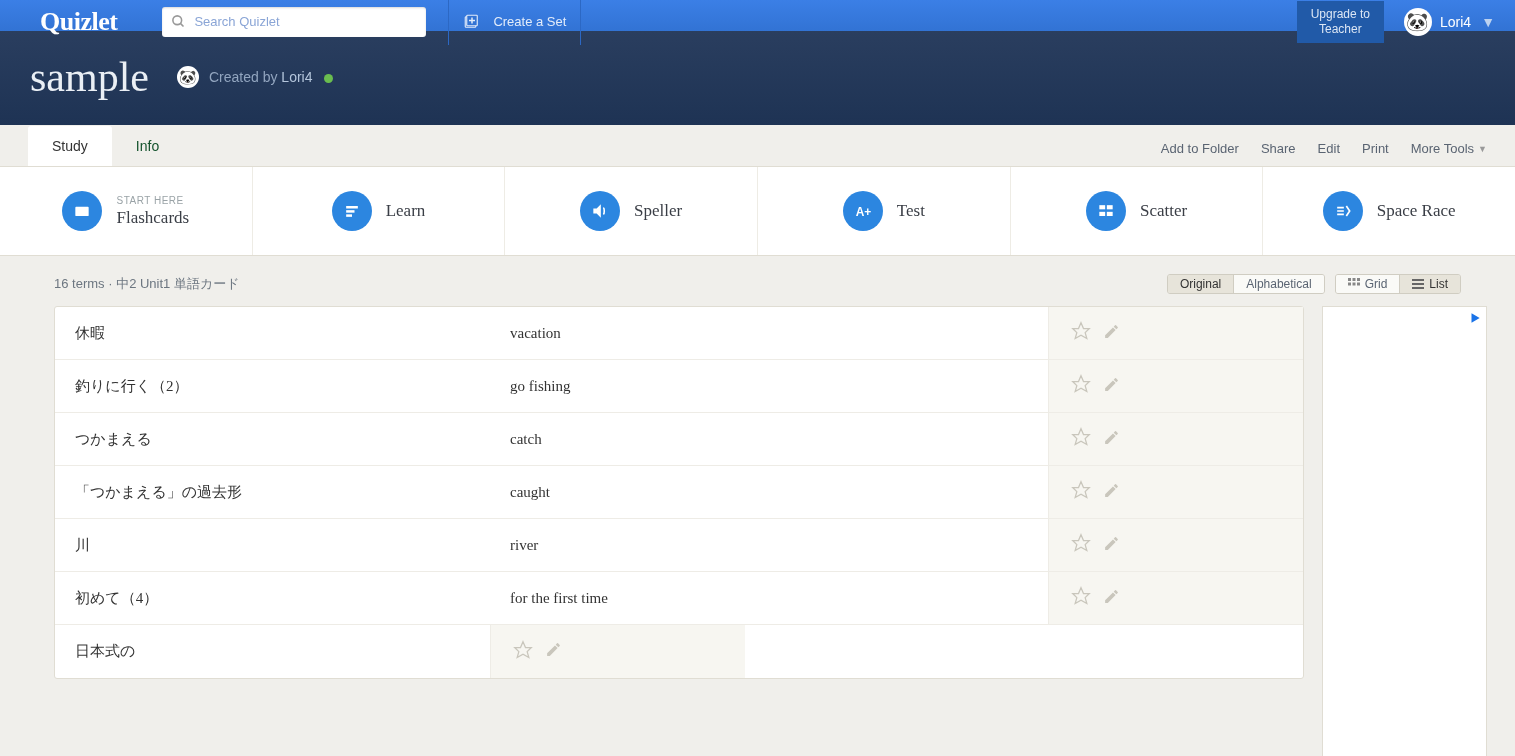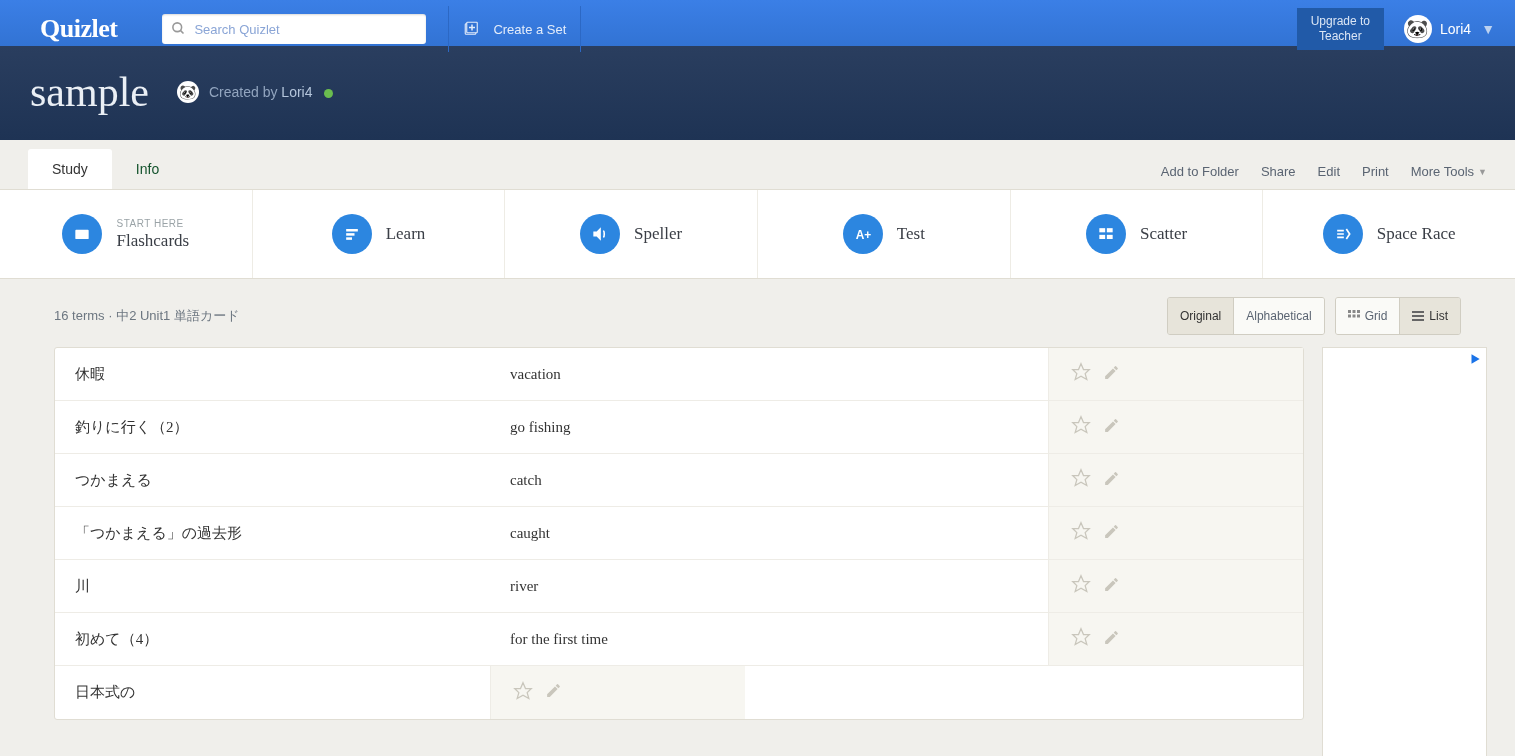--- a/index.html
+++ b/index.html
@@ -1,19 +1,19 @@
 <!DOCTYPE html>
 <html><head>
 <meta charset="utf-8">
 <style>
 * { margin: 0; padding: 0; box-sizing: border-box; }
 body { font-family: -apple-system, BlinkMacSystemFont, "Segoe UI", Helvetica, Arial, sans-serif; background: #f0efeb; color: #333; }
 
 
-.topnav { background: linear-gradient(to bottom, #3b7fe6, #3273d4); height: 46px; display: flex; align-items: center; padding: 12px 20px 0 40px; color: #fff; }
+.topnav { background: linear-gradient(to bottom, #3b7fe6, #3273d4); height: 31px; display: flex; align-items: center; padding: 12px 20px 0 40px; color: #fff; }
 .logo { font-family: Georgia, serif; font-size: 26px; font-weight: bold; letter-spacing: -0.5px; margin-right: 45px; }
 .search-wrap { position: relative; }
 .search-input { width: 264px; height: 30px; border: none; border-radius: 3px; background: #fff; padding: 0 10px 0 32px; font-size: 13px; color: #555; box-shadow: inset 0 1px 2px rgba(0,0,0,0.15); }
 .search-icon { position: absolute; left: 9px; top: 7px; color: #999; }
 .search-input::placeholder { color: #8aa5d6; }
 .create-set { display: flex; align-items: center; margin-left: 22px; padding: 0 14px; height: 46px; border-left: 1px solid #2c68c4; border-right: 1px solid #2c68c4; cursor: pointer; font-size: 13px; color:#e3ecfa; }
 .create-set svg { margin-right: 12px; }
 .spacer { flex: 1; }
 .upgrade { background: #215aa8; padding: 6px 14px; text-align: center; font-size: 12px; line-height: 1.25; border-radius: 0; cursor: pointer; color:#dbe6f5;}
 .user-menu { display: flex; align-items: center; margin-left: 20px; cursor: pointer; }
@@ -23,41 +23,41 @@
 
 
 .subhead { background: linear-gradient(to bottom, #2a3e5f, #1e3354); color: #fff; padding: 22px 30px 24px; display:flex; align-items:center;}
 .set-title { font-size: 42px; font-weight: 400; font-family: Georgia, serif; color:#eaeff5; margin-right:28px;}
 .creator-avatar { width: 22px; height: 22px; border-radius:50%; background:#fff; display:inline-flex; align-items:center; justify-content:center; font-size:14px; margin-right:10px;}
 .created-by { color: #92a5bf; font-size: 14px; }
 .created-by a { color: #b4c5db; text-decoration: none; }
 .online-dot { display:inline-block; width:9px; height:9px; background:#6abd4f; border-radius:50%; margin-left:8px; vertical-align:middle;}
 
 
-.tabs-row { background: #f0efeb; display:flex; align-items:flex-end; padding: 0 28px; height: 50px; position:relative; border-bottom:1px solid #e0ddd3;}
+.tabs-row { background: #f0efeb; display:flex; align-items:flex-end; padding: 0 28px; height: 42px; position:relative; border-bottom:1px solid #e0ddd3;}
 .tab { padding: 12px 24px; font-size: 14px; color:#14532d; cursor:pointer;}
 .tab.active { background:#fff; color:#333; border-top-left-radius:3px; border-top-right-radius:3px;}
 .tab-actions { margin-left:auto; display:flex; gap:22px; font-size:13px; color:#5a6472; padding-bottom:10px;}
 .tab-actions .act { cursor:pointer; display:flex; align-items:center;}
 .tab-actions .act .caret { margin-left:4px; font-size:9px; color:#999;}
 
 
 .modes-row { background:#fff; display:flex; border-bottom:1px solid #e0ddd3;}
 .mode { flex:1; display:flex; align-items:center; justify-content:center; padding:24px 10px; cursor:pointer; border-right:1px solid #eeece5;}
 .mode:last-child { border-right:none; }
 .mode-icon { width:40px; height:40px; border-radius:50%; background:#2c86e0; display:flex; align-items:center; justify-content:center; margin-right:14px; color:#fff;}
 .mode-text { font-size:17px; color:#3a3e46; font-family:Georgia,serif;}
 .mode .start-here { font-size:10px; color:#9aa3a7; letter-spacing:0.5px; display:block; margin-bottom:2px;}
 
 
 .meta-bar { display:flex; align-items:center; padding: 18px 54px 12px; font-size:13px; color:#777;}
 .meta-left { color:#6c7680;}
 .meta-right { margin-left:auto; display:flex; gap:10px;}
 .toggle-group { display:flex; border:1px solid #d0cdc2; border-radius:3px; overflow:hidden;}
-.toggle-btn { padding:11px 12px; font-size:12px; cursor:pointer; background:#fafaf7; color:#5a6472; border-right:1px solid #d0cdc2; display:flex; align-items:center;}
+.toggle-btn { padding:2px 12px; font-size:12px; cursor:pointer; background:#fafaf7; color:#5a6472; border-right:1px solid #d0cdc2; display:flex; align-items:center;}
 .toggle-btn:last-child{ border-right:none;}
 .toggle-btn.active { background:#e7e4da; color:#333;}
 .toggle-btn svg { margin-right:5px;}
 
 
 .content-wrap { display:flex; padding: 0 28px 0 54px;}
 .terms-col { flex: 1; margin-right: 18px;}
 .terms-box { background:#fff; border:1px solid #e0ddd3; border-radius:3px;}
 .term-row { display:flex; align-items:center; border-bottom:1px solid #eeece6; min-height:53px;}
 .term-row:last-child{border-bottom:none;}

